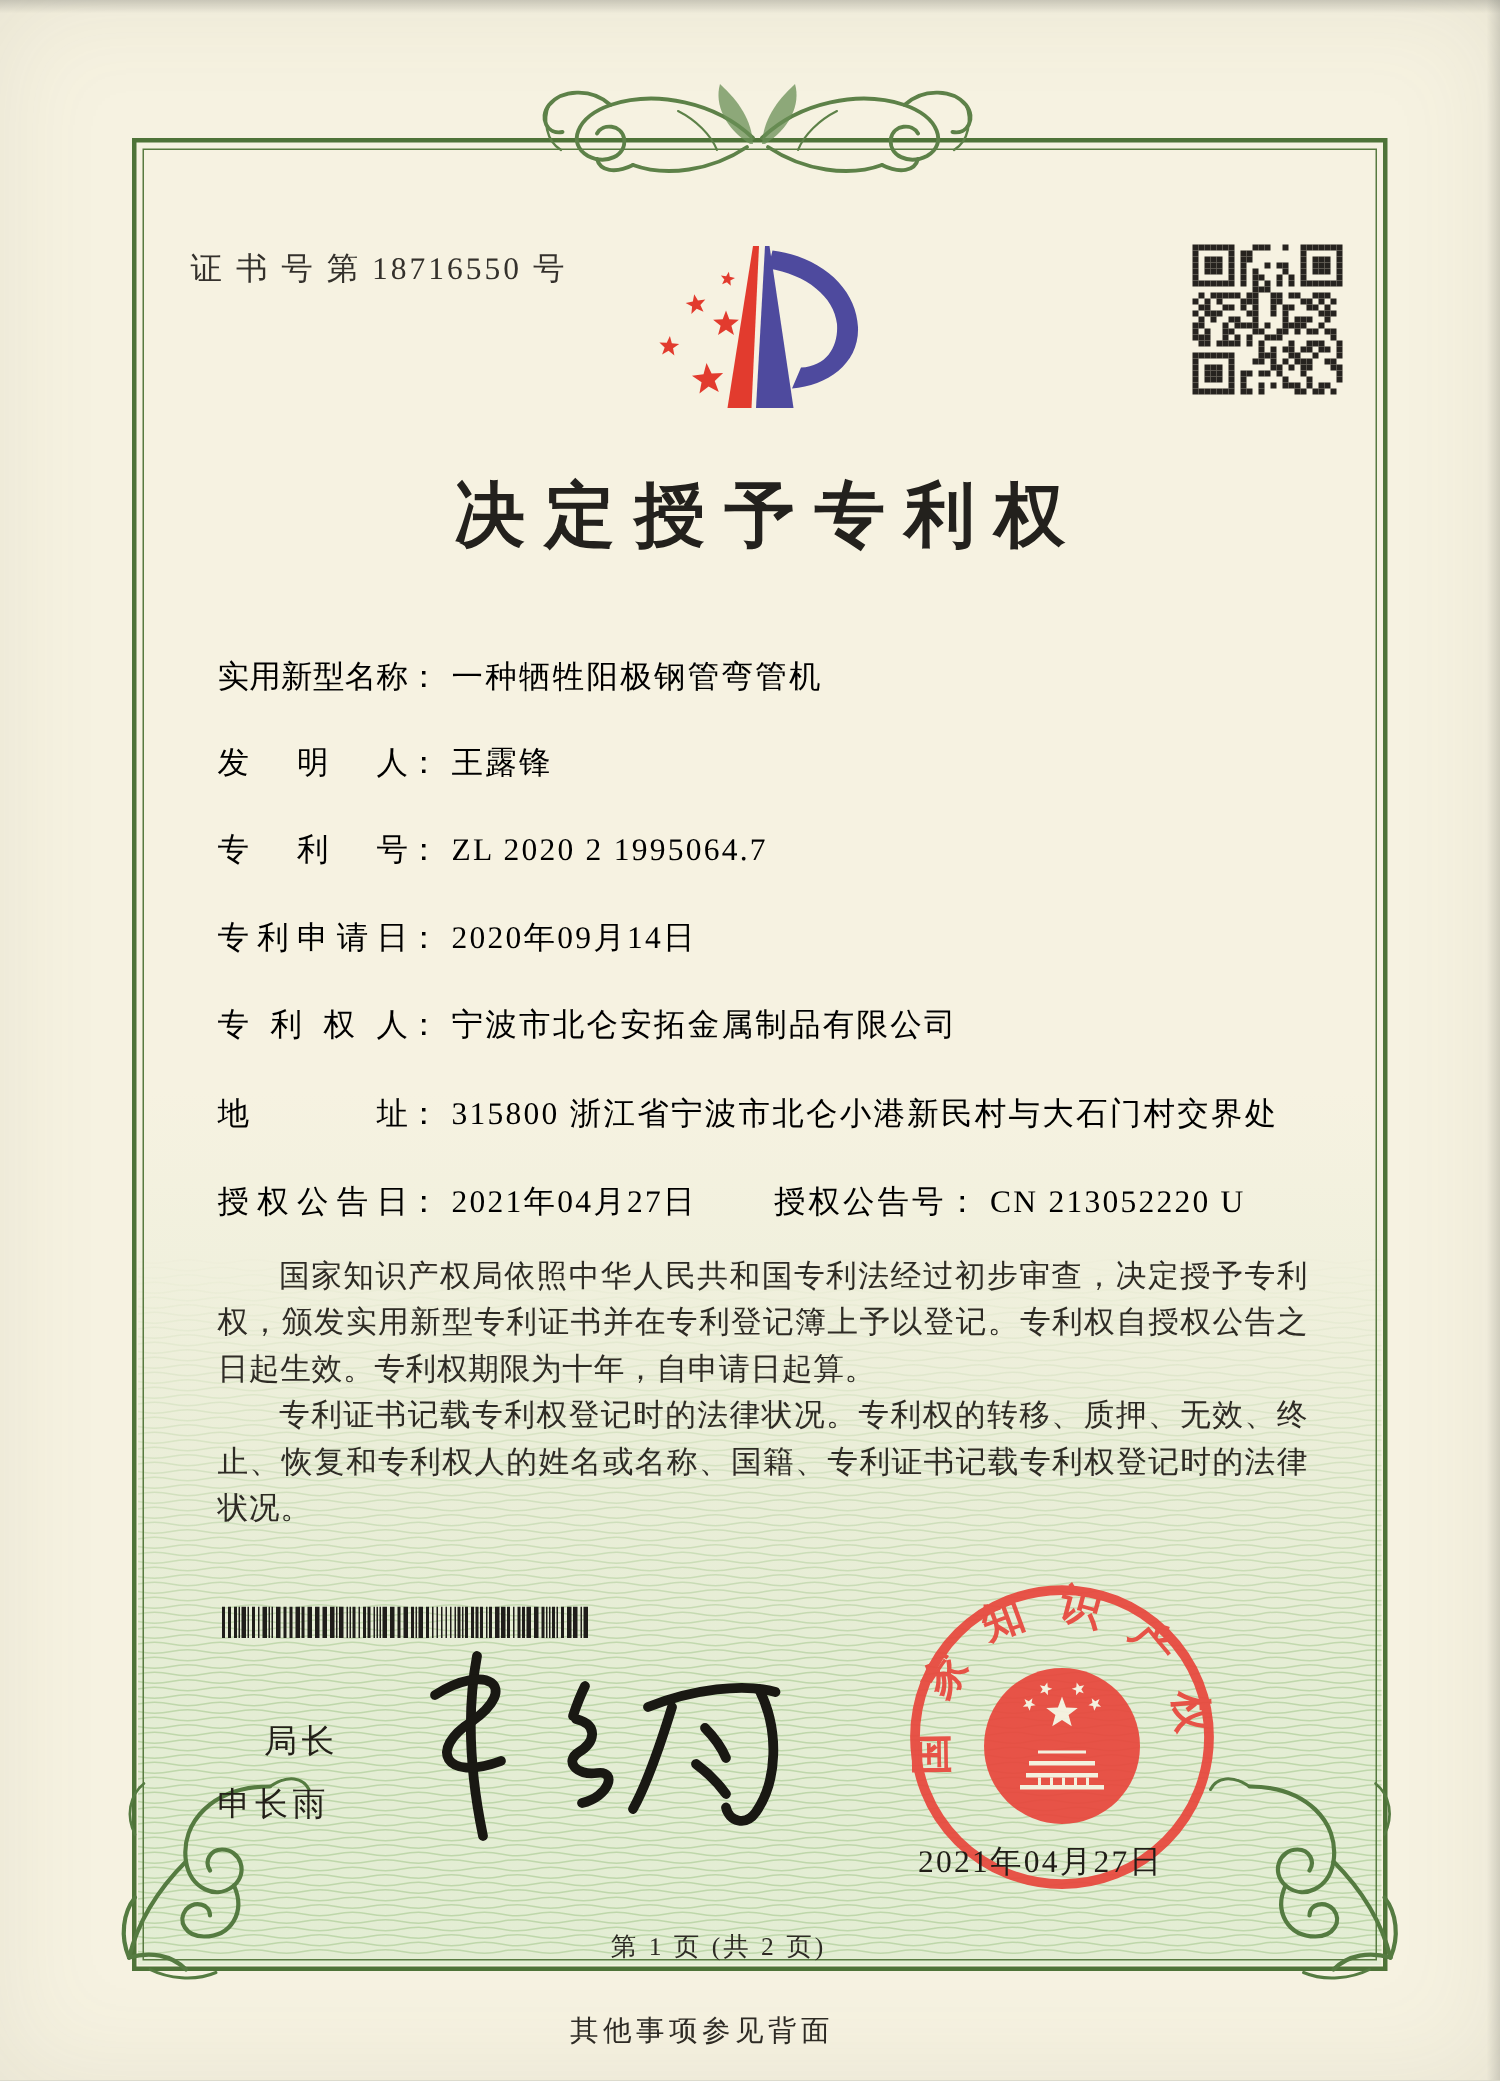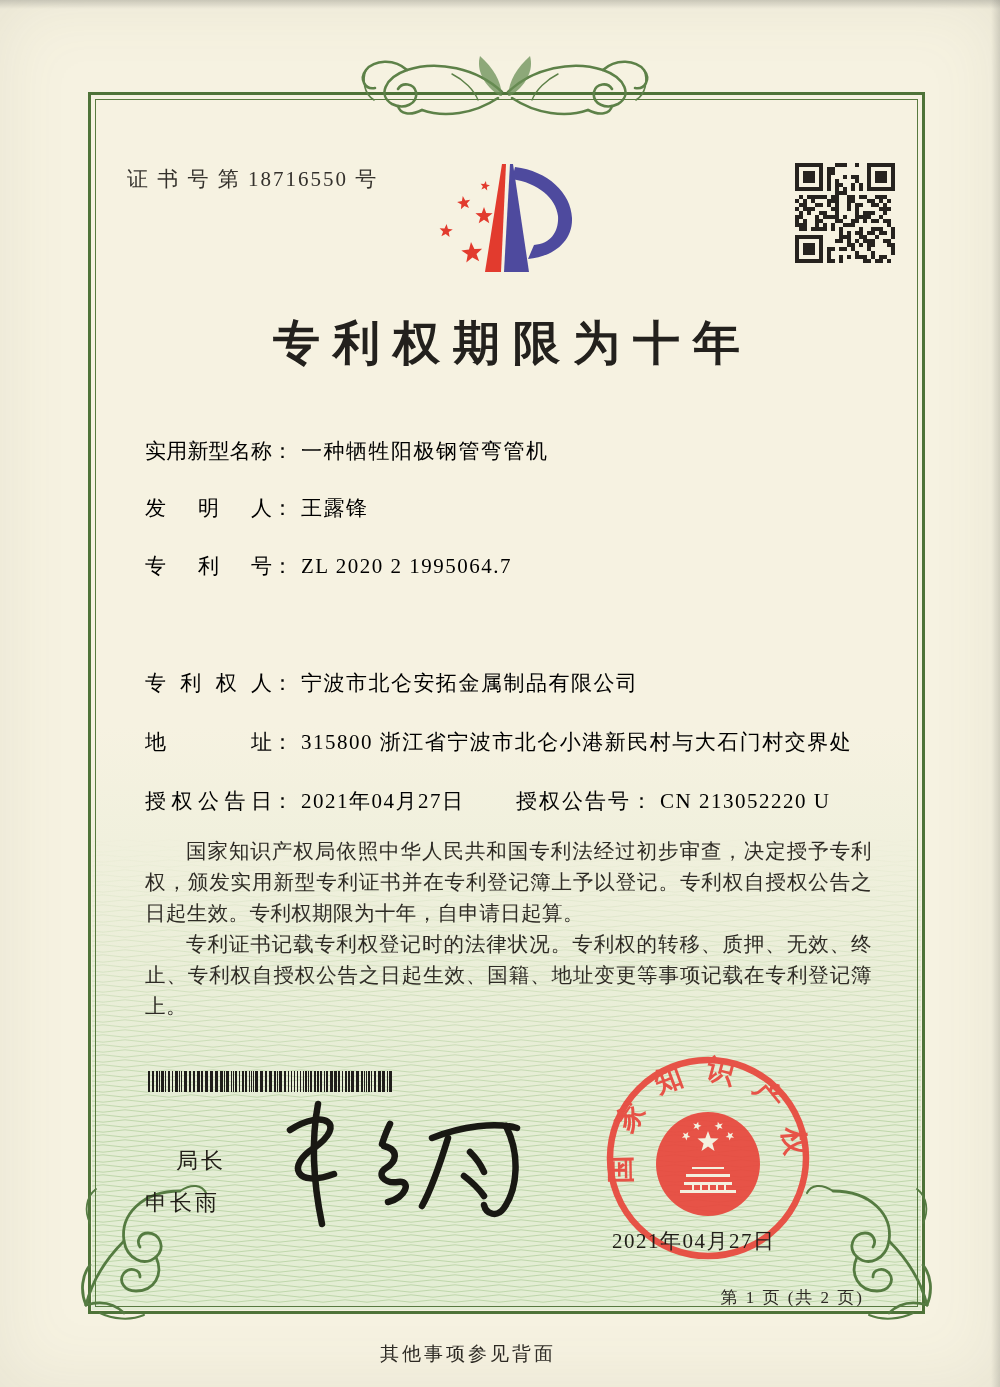--- a/index.html
+++ b/index.html
@@ -41,21 +41,21 @@
   
   #barcode-svg{left:148px;top:1071px;width:248px;height:21px;}
   
   .director-title{left:145px;top:1146px;font-size:22px;letter-spacing:3px;color:#232019;margin-left:31px;}
   .director-name{left:145px;top:1188px;font-size:22px;letter-spacing:3px;color:#232019;}
   #signature-svg{left:266px;top:1094px;width:280px;height:145px;}
   
   #seal-svg{left:600px;top:1050px;width:216px;height:216px;}
   .seal-date{left:612px;top:1227px;font-size:21px;letter-spacing:1.5px;color:#201d18;z-index:6;}
   
-  .page-number{left:94px;top:1286px;width:770px;text-align:right;font-size:17px;letter-spacing:2px;color:#2d2a24;}
+  .page-number{left:94px;top:1286px;width:770px;text-align:center;font-size:17px;letter-spacing:2px;color:#2d2a24;}
   .back-note{left:0;top:1341px;width:936px;text-align:center;font-size:19px;letter-spacing:3px;color:#2d2a24;}
   
   #ornament-top{left:352px;top:52px;width:306px;height:92px;}
   #corner-left{left:60px;top:1163px;width:150px;height:168px;}
   #corner-right{left:803px;top:1163px;width:150px;height:168px;}
   svg{display:block;}
 </style>
 </head>
 <body>
 
@@ -526,47 +526,50 @@
       <rect x="33" y="97" width="4" height="4" fill="#26231f"></rect>
       <rect x="37" y="97" width="4" height="4" fill="#26231f"></rect>
       <rect x="45" y="97" width="4" height="4" fill="#26231f"></rect>
       <rect x="69" y="97" width="4" height="4" fill="#26231f"></rect>
       <rect x="73" y="97" width="4" height="4" fill="#26231f"></rect>
       <rect x="81" y="97" width="4" height="4" fill="#26231f"></rect>
       <rect x="85" y="97" width="4" height="4" fill="#26231f"></rect>
       <rect x="93" y="97" width="4" height="4" fill="#26231f"></rect>
     </svg>
 
-  <div class="abs doc-title">专利权期限为十年</div>
+  <div class="abs doc-title">决定授予专利权</div>
 
   <div class="row" style="top:437px">
     <span class="flabel">实用新型名称</span><span class="colon">：</span><span class="fvalue">一种牺牲阳极钢管弯管机</span>
   </div>
   <div class="row" style="top:494px">
     <span class="flabel">发明人</span><span class="colon">：</span><span class="fvalue">王露锋</span>
   </div>
   <div class="row" style="top:552px">
     <span class="flabel">专利号</span><span class="colon">：</span><span class="fvalue">ZL 2020 2 1995064.7</span>
+  </div>
+  <div class="row" style="top:611px">
+    <span class="flabel">专利申请日</span><span class="colon">：</span><span class="fvalue">2020年09月14日</span>
   </div>
   <div class="row" style="top:669px">
     <span class="flabel">专利权人</span><span class="colon">：</span><span class="fvalue">宁波市北仑安拓金属制品有限公司</span>
   </div>
   <div class="row" style="top:728px">
     <span class="flabel">地址</span><span class="colon">：</span><span class="fvalue">315800 浙江省宁波市北仑小港新民村与大石门村交界处</span>
   </div>
   <div class="row" style="top:787px">
     <span class="flabel">授权公告日</span><span class="colon">：</span><span class="fvalue">2021年04月27日</span>
     <span class="pair2">
       <span class="flabel2">授权公告号</span><span class="colon">：</span><span class="fvalue">CN 213052220 U</span>
     </span>
   </div>
 
   <div class="abs body-text">
     <p>国家知识产权局依照中华人民共和国专利法经过初步审查，决定授予专利权，颁发实用新型专利证书并在专利登记簿上予以登记。专利权自授权公告之日起生效。专利权期限为十年，自申请日起算。</p>
-    <p>专利证书记载专利权登记时的法律状况。专利权的转移、质押、无效、终止、专利权自授权公告之日起生效、国籍、地址变更等事项记载在专利登记簿上。</p>
+    <p>专利证书记载专利权登记时的法律状况。专利权的转移、质押、无效、终止、恢复和专利权人的姓名或名称、国籍、专利证书记载专利权登记时的法律状况。</p>
   </div>
 
   <svg id="barcode-svg" class="abs" viewBox="0 0 248 21" preserveAspectRatio="none">
       <rect x="0" y="0" width="2" height="21" fill="#1f1d1a"></rect>
       <rect x="4" y="0" width="2" height="21" fill="#1f1d1a"></rect>
       <rect x="8" y="0" width="2" height="21" fill="#1f1d1a"></rect>
       <rect x="11" y="0" width="1" height="21" fill="#1f1d1a"></rect>
       <rect x="13" y="0" width="3" height="21" fill="#1f1d1a"></rect>
       <rect x="17" y="0" width="1" height="21" fill="#1f1d1a"></rect>
       <rect x="20" y="0" width="2" height="21" fill="#1f1d1a"></rect>

